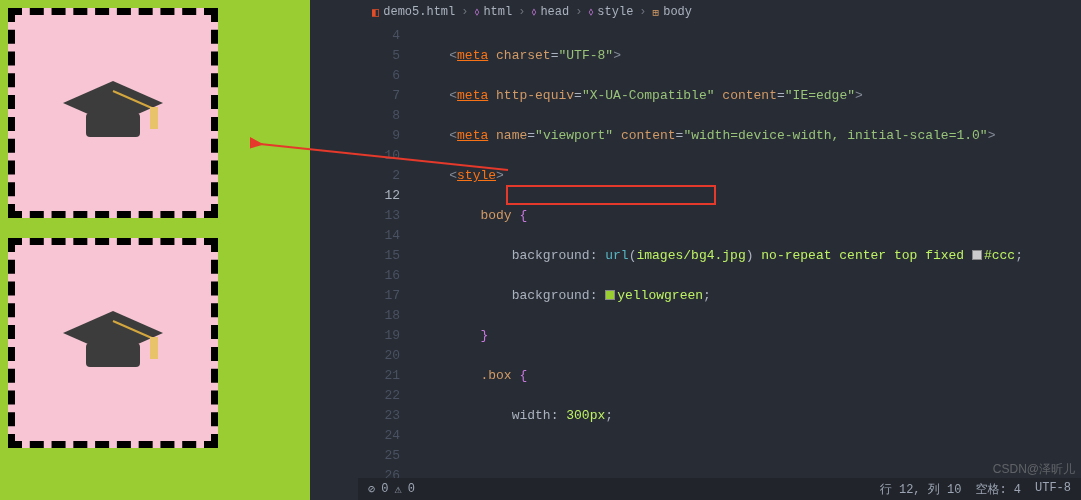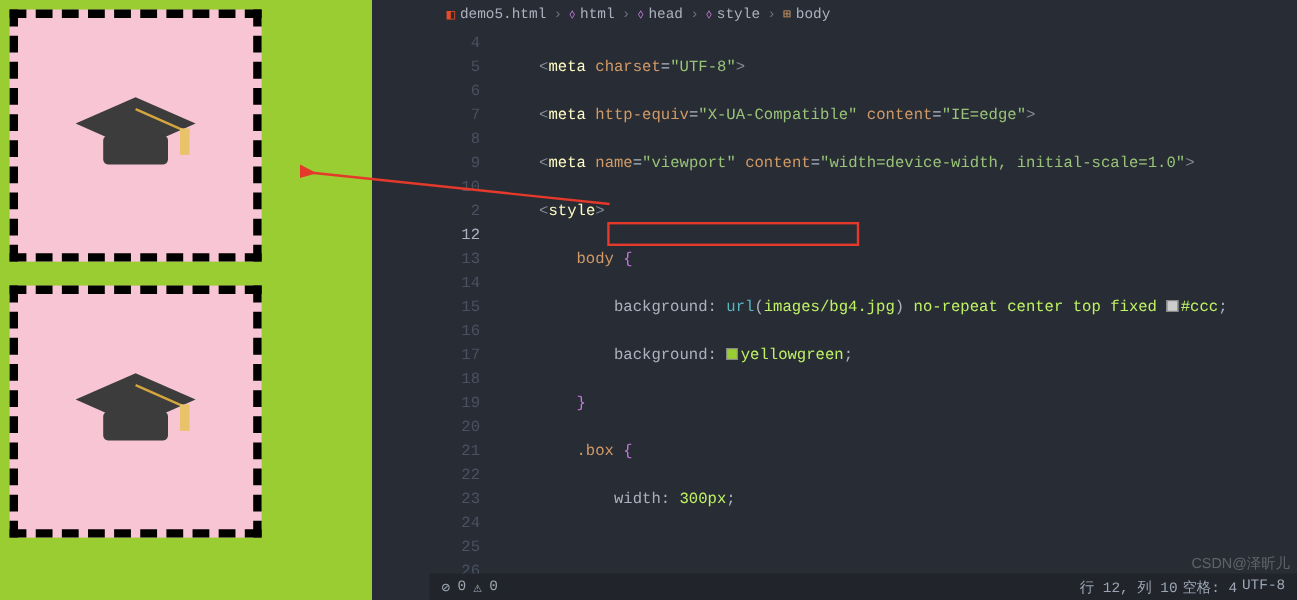--- a/index.html
+++ b/index.html
@@ -114,21 +114,21 @@
   .lines {
     flex: 1;
     line-height: 20px;
     padding-top: 2px;
     white-space: pre;
     color: #abb2bf;
     font-size: 13px;
     position: relative;
   }
   .t-punct { color: #abb2bf; }
-  .t-tag   { color: #fef9c3; }
+  .t-tag   { color: #f97316; text-decoration: underline; }
   .t-brk   { color: #848b98; }
   .t-attr  { color: #d19a66; }
   .t-str   { color: #98c379; }
   .t-sel   { color: #d19a66; }
   .t-prop  { color: #abb2bf; }
   .t-val   { color: #bef264; }
   .t-func  { color: #56b6c2; }
   .t-kw    { color: #c678dd; }
   .swatch {
     display: inline-block;
@@ -153,21 +153,21 @@
   .statusbar {
     height: 22px;
     background: #21252b;
     color: #9da5b4;
     display: flex;
     align-items: center;
     font-size: 12px;
     padding: 0 10px;
   }
   .status-left { display:flex; align-items:center; gap: 6px; }
-  .status-right { margin-left: auto; display: flex; gap: 4px; }
+  .status-right { margin-left: auto; display: flex; gap: 14px; }
   .watermark {
     position: absolute;
     right: 6px;
     bottom: 22px;
     color: rgba(200,200,200,0.35);
     font-size: 12px;
     font-family: sans-serif;
   }
 </style>
 </head>

